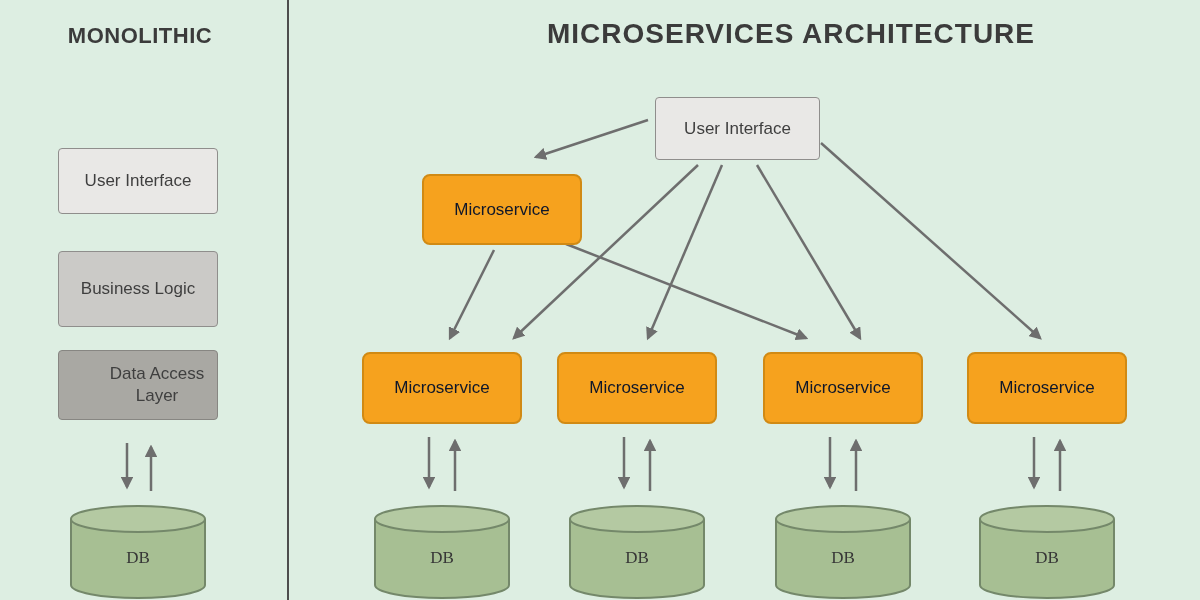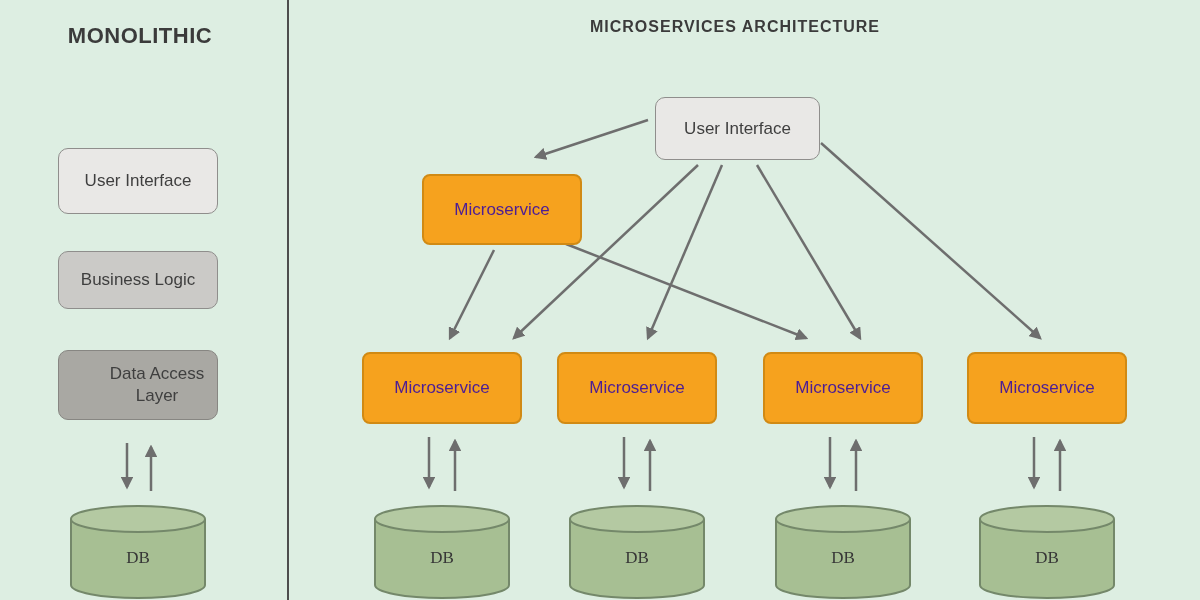--- a/index.html
+++ b/index.html
@@ -16,39 +16,39 @@
     background:#4d4d4d;
   }
   
   .left-title{
     position:absolute;left:20px;top:18px;width:240px;
     text-align:center;font-size:22px;font-weight:600;
     letter-spacing:0.5px;line-height:35px;color:#3b3b3b;
   }
   .right-title{
     position:absolute;left:435px;top:18px;width:600px;
-    text-align:center;font-size:16px;font-weight:600;
+    text-align:right;font-size:28px;font-weight:600;
     letter-spacing:1px;color:#3b3b3b;
   }
   
   .box{
     position:absolute;display:flex;align-items:center;justify-content:center;
-    text-align:center;font-size:17px;border-radius:10px;
+    text-align:center;font-size:17px;border-radius:4px;
     box-sizing:border-box;padding:4px 10px;
   }
   .box.gray-light{background:#e9e8e6;border:1.5px solid #8f8e8c;}
   .box.gray-mid{background:#cbcac7;border:1.5px solid #8f8e8c;}
   .box.gray-dark{background:#a9a8a3;border:1.5px solid #878682;padding-left:48px;}
   .box.orange{
     background:#f6a21e;border:2px solid #d18a14;border-radius:8px;
-    color:#4c1d95;font-size:17px;
+    color:#0f172a;font-size:17px;
   }
   
   .mono-ui{left:58px;top:148px;width:160px;height:66px;}
-  .mono-bl{left:58px;top:251px;width:160px;height:58px;}
+  .mono-bl{left:58px;top:251px;width:160px;height:76px;}
   .mono-dal{left:58px;top:350px;width:160px;height:70px;line-height:22px;}
   
   .ms-ui{left:655px;top:97px;width:165px;height:63px;}
   .ms-hub{left:422px;top:174px;width:160px;height:71px;}
   .ms-1{left:362px;top:352px;width:160px;height:72px;}
   .ms-2{left:557px;top:352px;width:160px;height:72px;}
   .ms-3{left:763px;top:352px;width:160px;height:72px;}
   .ms-4{left:967px;top:352px;width:160px;height:72px;}
   
   .db{position:absolute;width:140px;height:96px;}

